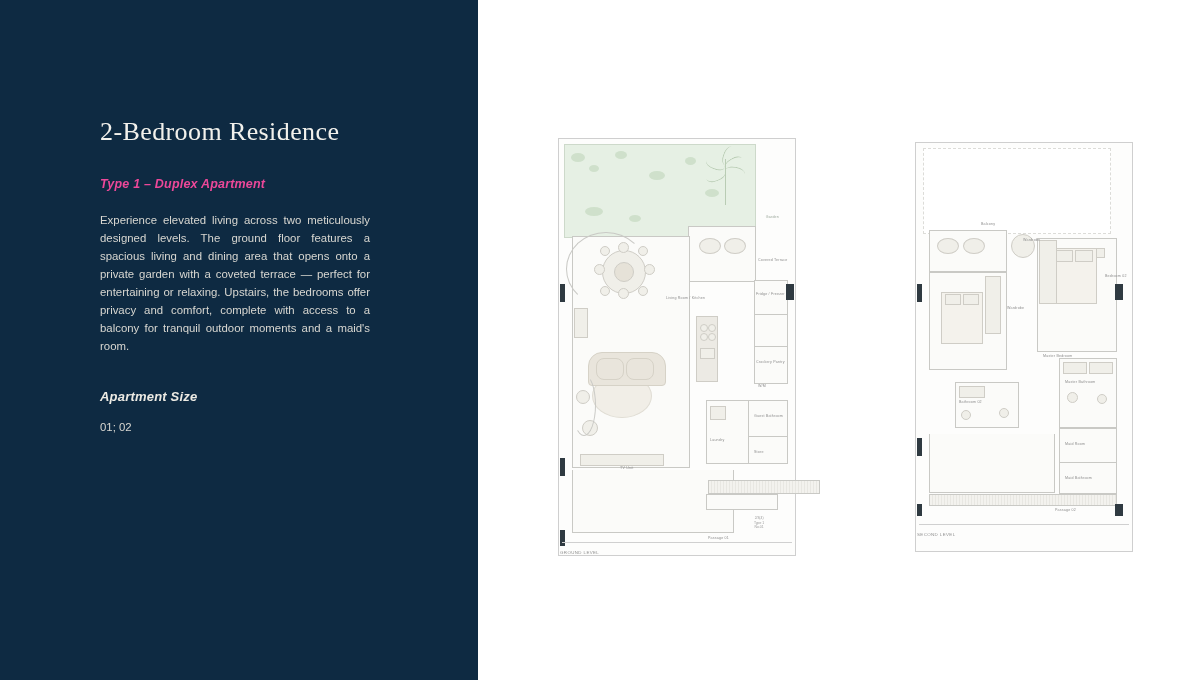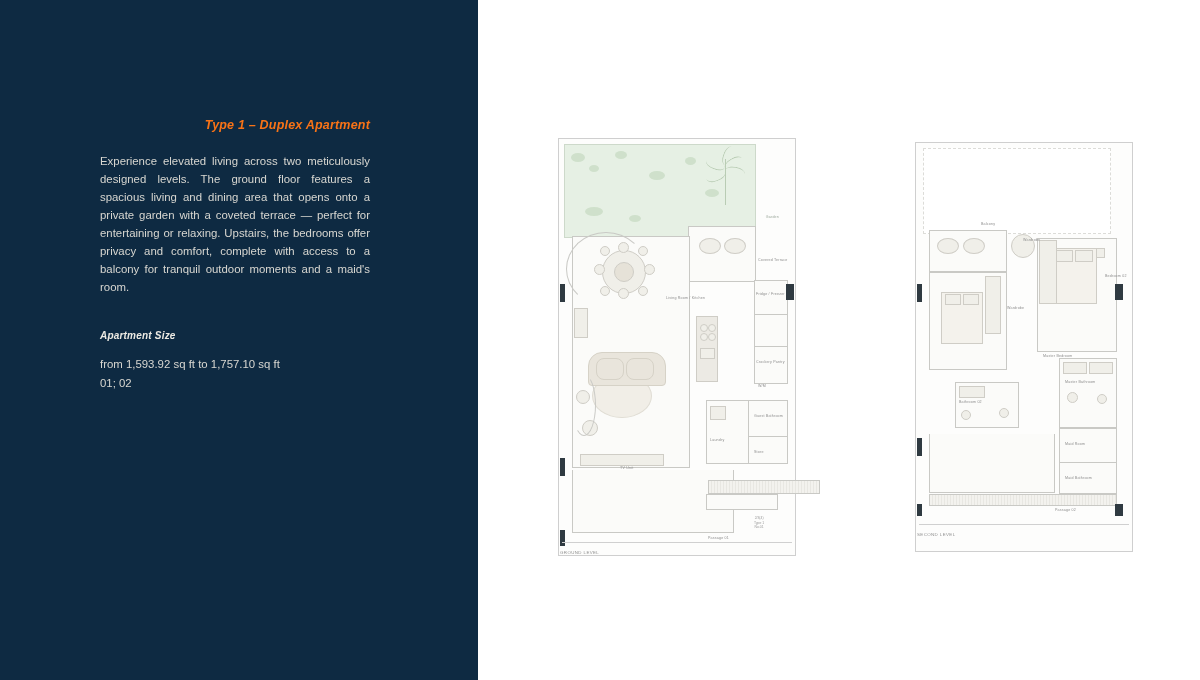--- a/index.html
+++ b/index.html
@@ -25,35 +25,34 @@
     font-weight:400;
     letter-spacing:0.4px;
     color:#f2f1ec;
     margin:0 0 30px 0;
     line-height:1.1;
   }
   .subtitle{
     font-size:12.5px;
     font-style:italic;
     font-weight:bold;
-    color:#f97316;
+    color:#ec4899;
     letter-spacing:0.2px;
     margin:0 0 20px 0;
-    text-align:right;
   }
   .body-text{
     font-size:11.4px;
     line-height:1.58;
     color:#d8d7d1;
     text-align:justify;
     margin:0;
     font-weight:300;
   }
   .section-head{
-    font-size:10px;
+    font-size:13px;
     font-style:italic;
     font-weight:bold;
     color:#eceae3;
     letter-spacing:0.2px;
     margin:34px 0 14px 0;
   }
   .kv{
     font-size:11.4px;
     line-height:1.62;
     color:#d8d7d1;
@@ -150,25 +149,25 @@
     position:absolute;font-size:3.4px;color:#9a9a9a;line-height:1.35;text-align:center;
   }
 </style>
 </head>
 <body>
 
 <div class="page">
 
   <div class="left-panel">
     <div class="left-inner">
+      <h1 class="title">2-Bedroom Residence</h1>
       <div class="subtitle">Type 1 – Duplex Apartment</div>
       <p class="body-text">Experience elevated living across two meticulously designed levels. The ground floor features a spacious living and dining area that opens onto a private garden with a coveted terrace — perfect for entertaining or relaxing. Upstairs, the bedrooms offer privacy and comfort, complete with access to a balcony for tranquil outdoor moments and a maid's room.</p>
 
       <div class="section-head">Apartment Size</div>
-      <p class="kv">from 1,593.92 sq ft to 1,757.10 sq ft</p>
 
       <p class="kv">01; 02</p>
     </div>
   </div>
 
   <div class="plans">
 
     <div class="plan" id="plan-a">
       <div class="plan-frame"></div>
 

